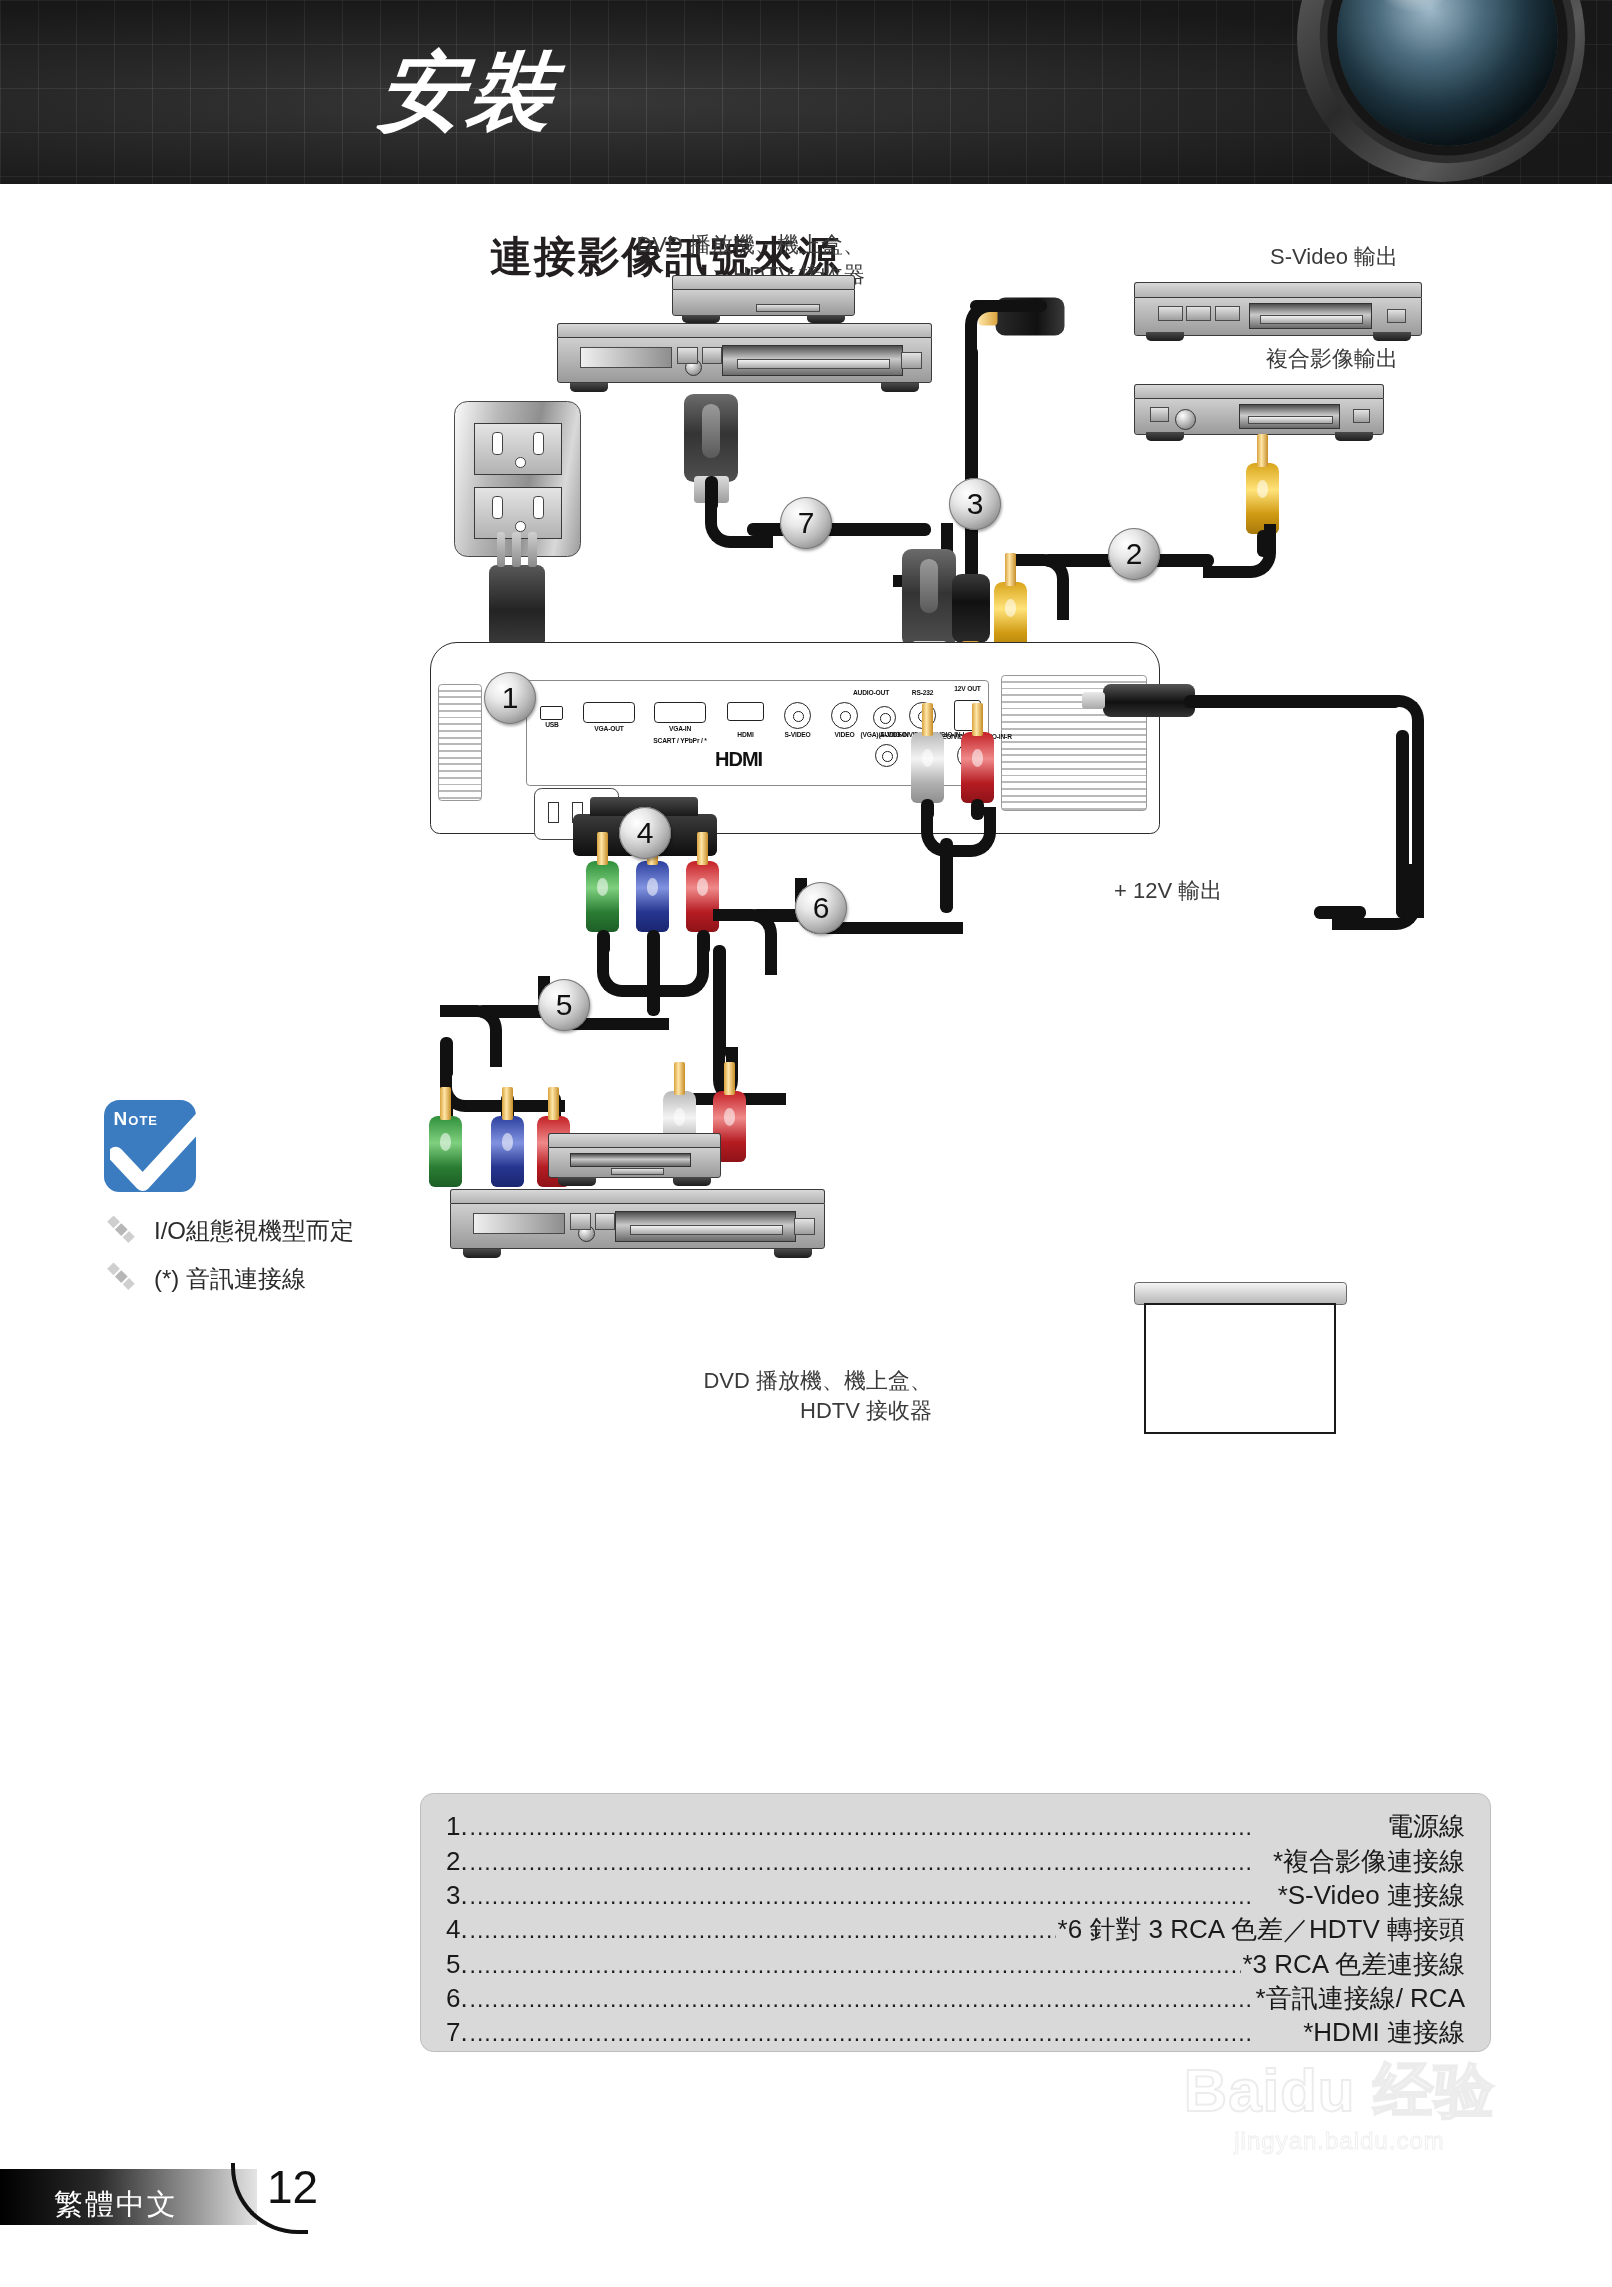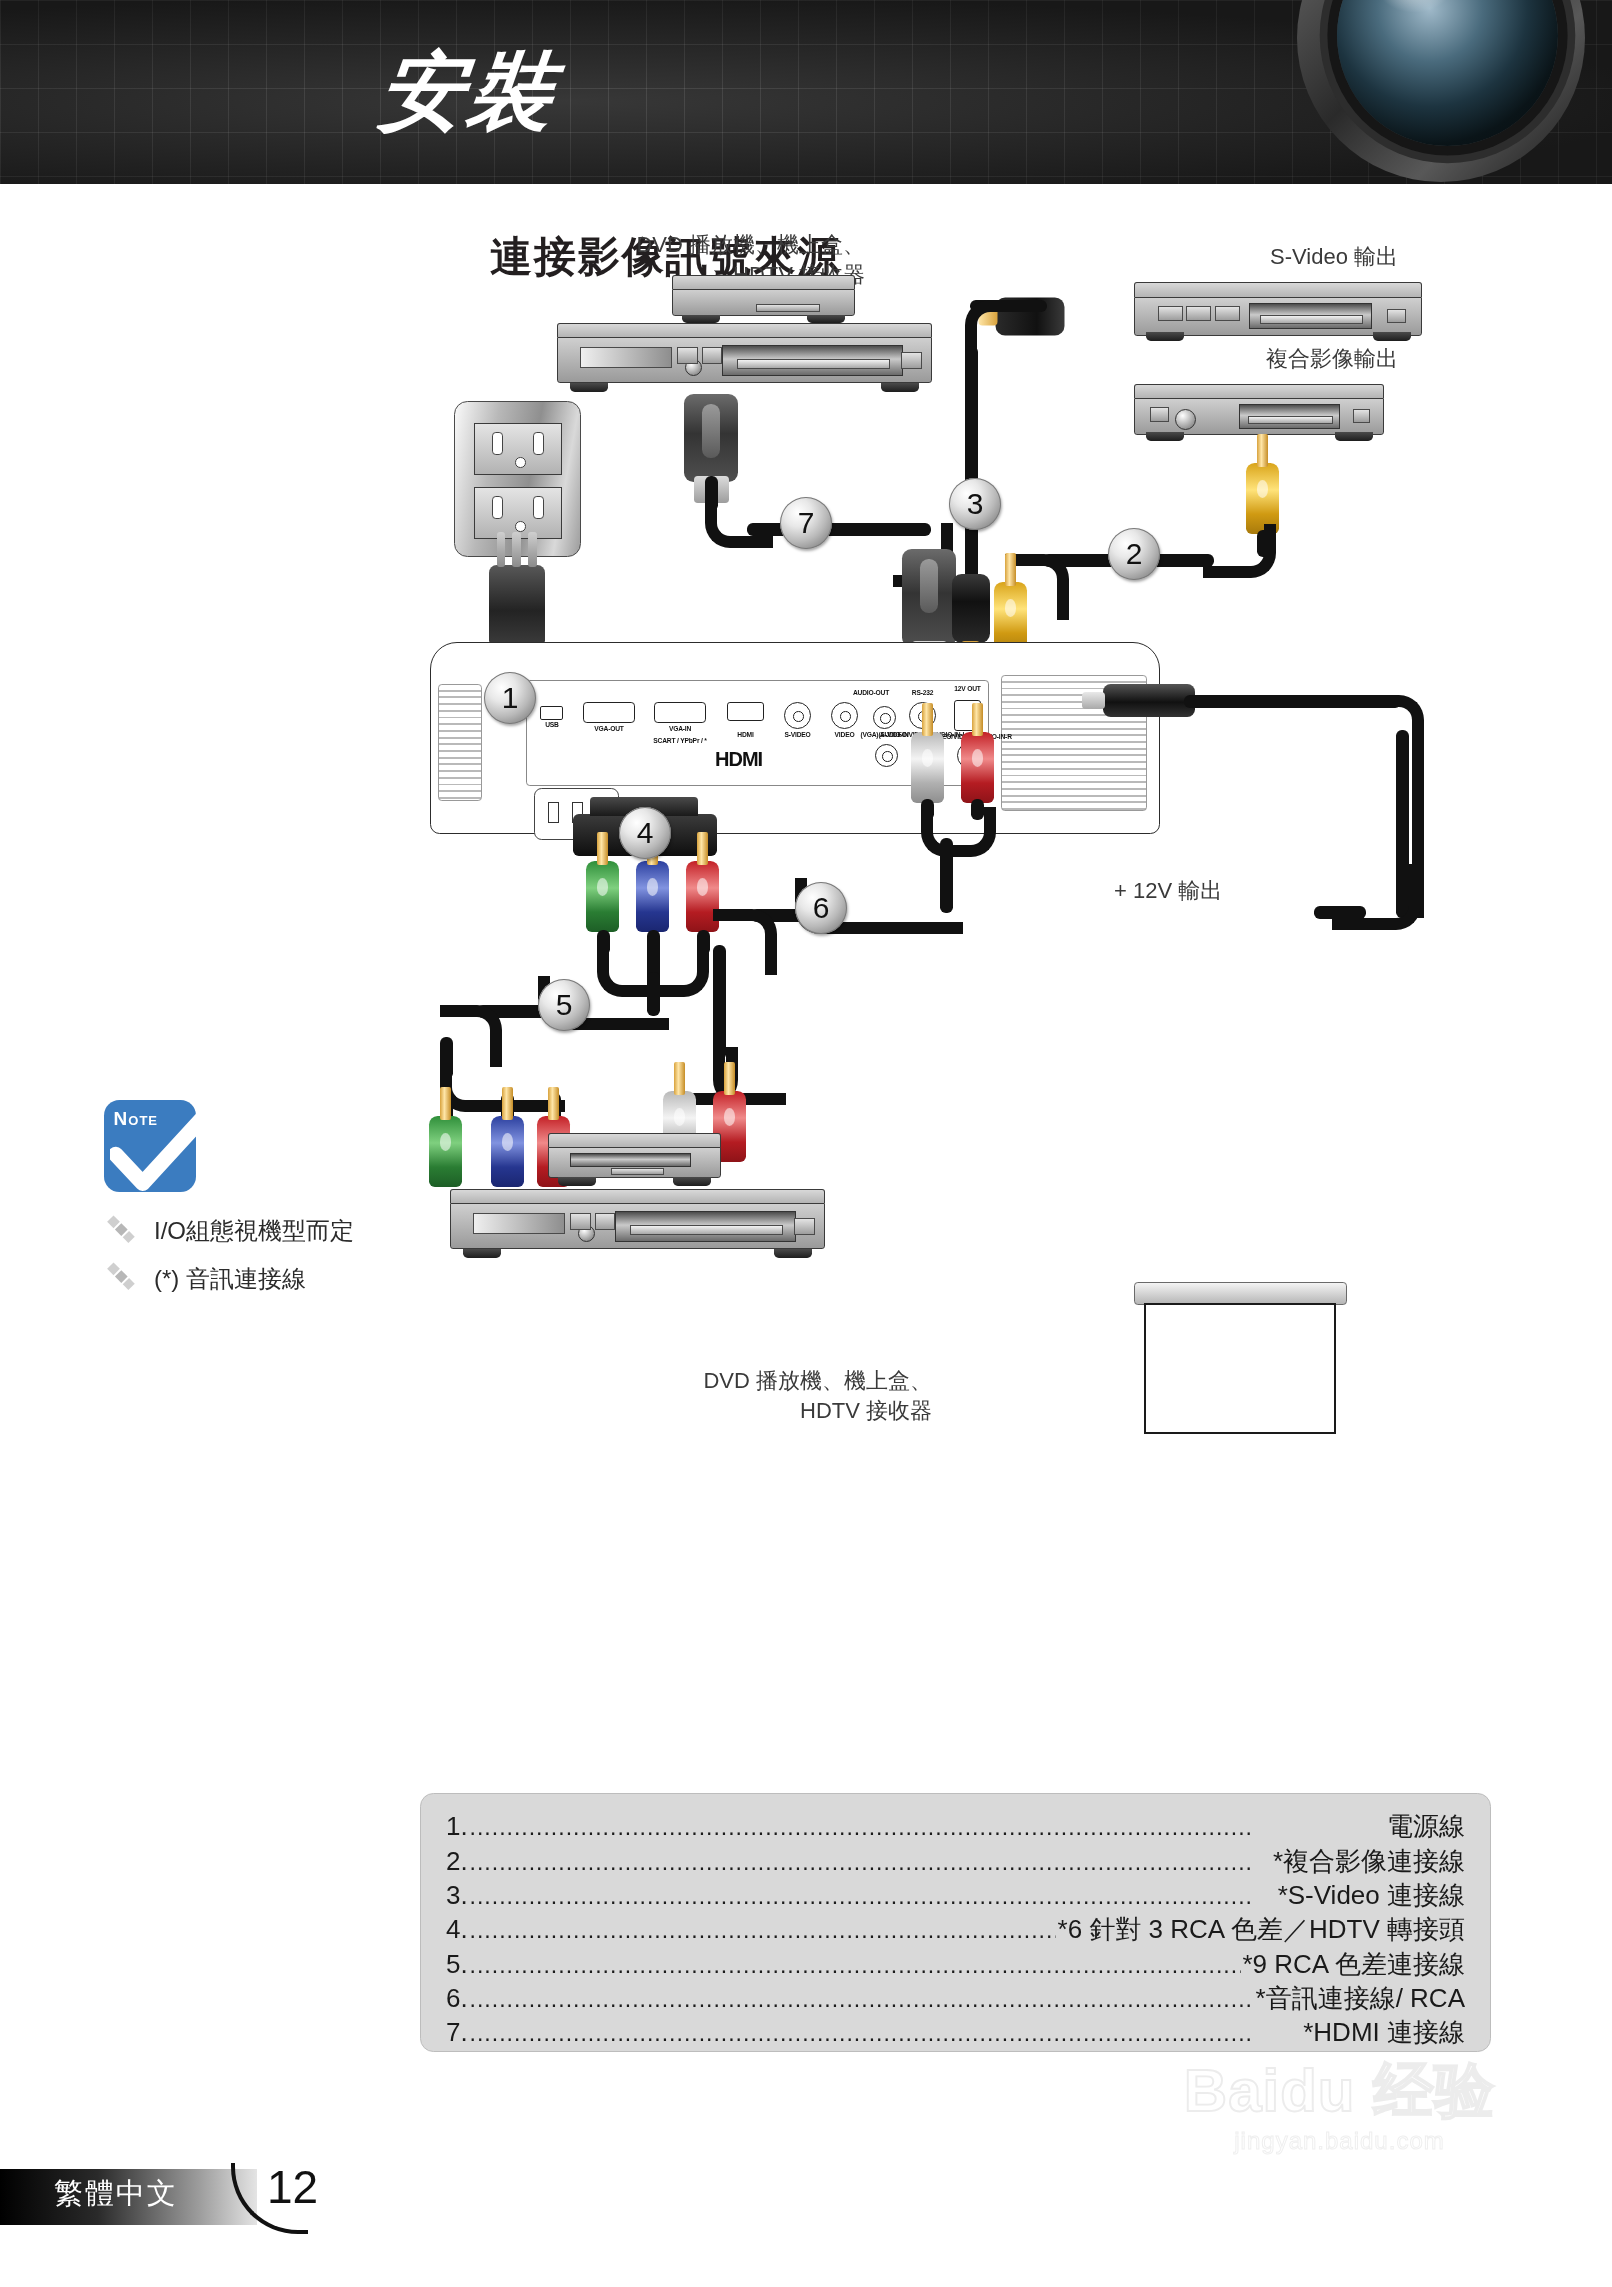--- a/index.html
+++ b/index.html
@@ -174,21 +174,21 @@
   .wm{position:absolute;left:1138px;top:2061px;width:403px;text-align:center;
       color:#efefef;pointer-events:none;}
   .wm .b1{font-size:60px;font-weight:700;letter-spacing:1px;line-height:1;
       -webkit-text-stroke:1.9px #ececec;color:transparent;}
   .wm .b2{font-size:24px;letter-spacing:1px;margin-top:5.8px;
       -webkit-text-stroke:1px #efefef;color:transparent;}
 
   
   .foot-bar{position:absolute;left:0;top:2169px;width:257px;height:56px;
       background:linear-gradient(90deg,#000 0%,#2a2a2a 38%,#9e9e9e 78%,#e4e4e4 100%);}
-  .foot-bar span{position:absolute;left:54px;top:5px;font-size:29px;color:#fff;letter-spacing:1.9px;}
+  .foot-bar span{position:absolute;left:54px;top:16px;font-size:29px;color:#fff;letter-spacing:1.9px;}
   .foot-curve{position:absolute;left:231px;top:2163px;width:73px;height:67px;
       border-left:4.8px solid #111;border-bottom:4.8px solid #111;border-bottom-left-radius:67px;}
   .foot-page{position:absolute;left:267px;top:2160px;font-size:46px;color:#111;}
 </style>
 </head>
 <body>
 
 <div class="header">
   <div class="grid"></div>
   <div class="vign"></div>
@@ -514,21 +514,21 @@
     <span class="t">*S-Video 連接線</span>
   </div>
   <div class="lrow">
     <span class="n">4.</span>
     <span class="dots">..........................................................................................................</span>
     <span class="t">*6 針對 3 RCA 色差／HDTV 轉接頭</span>
   </div>
   <div class="lrow">
     <span class="n">5.</span>
     <span class="dots">..........................................................................................................</span>
-    <span class="t">*9 RCA 色差連接線</span>
+    <span class="t">*3 RCA 色差連接線</span>
   </div>
   <div class="lrow">
     <span class="n">6.</span>
     <span class="dots">..........................................................................................................</span>
     <span class="t">*音訊連接線/ RCA</span>
   </div>
   <div class="lrow">
     <span class="n">7.</span>
     <span class="dots">..........................................................................................................</span>
     <span class="t">*HDMI 連接線</span>

